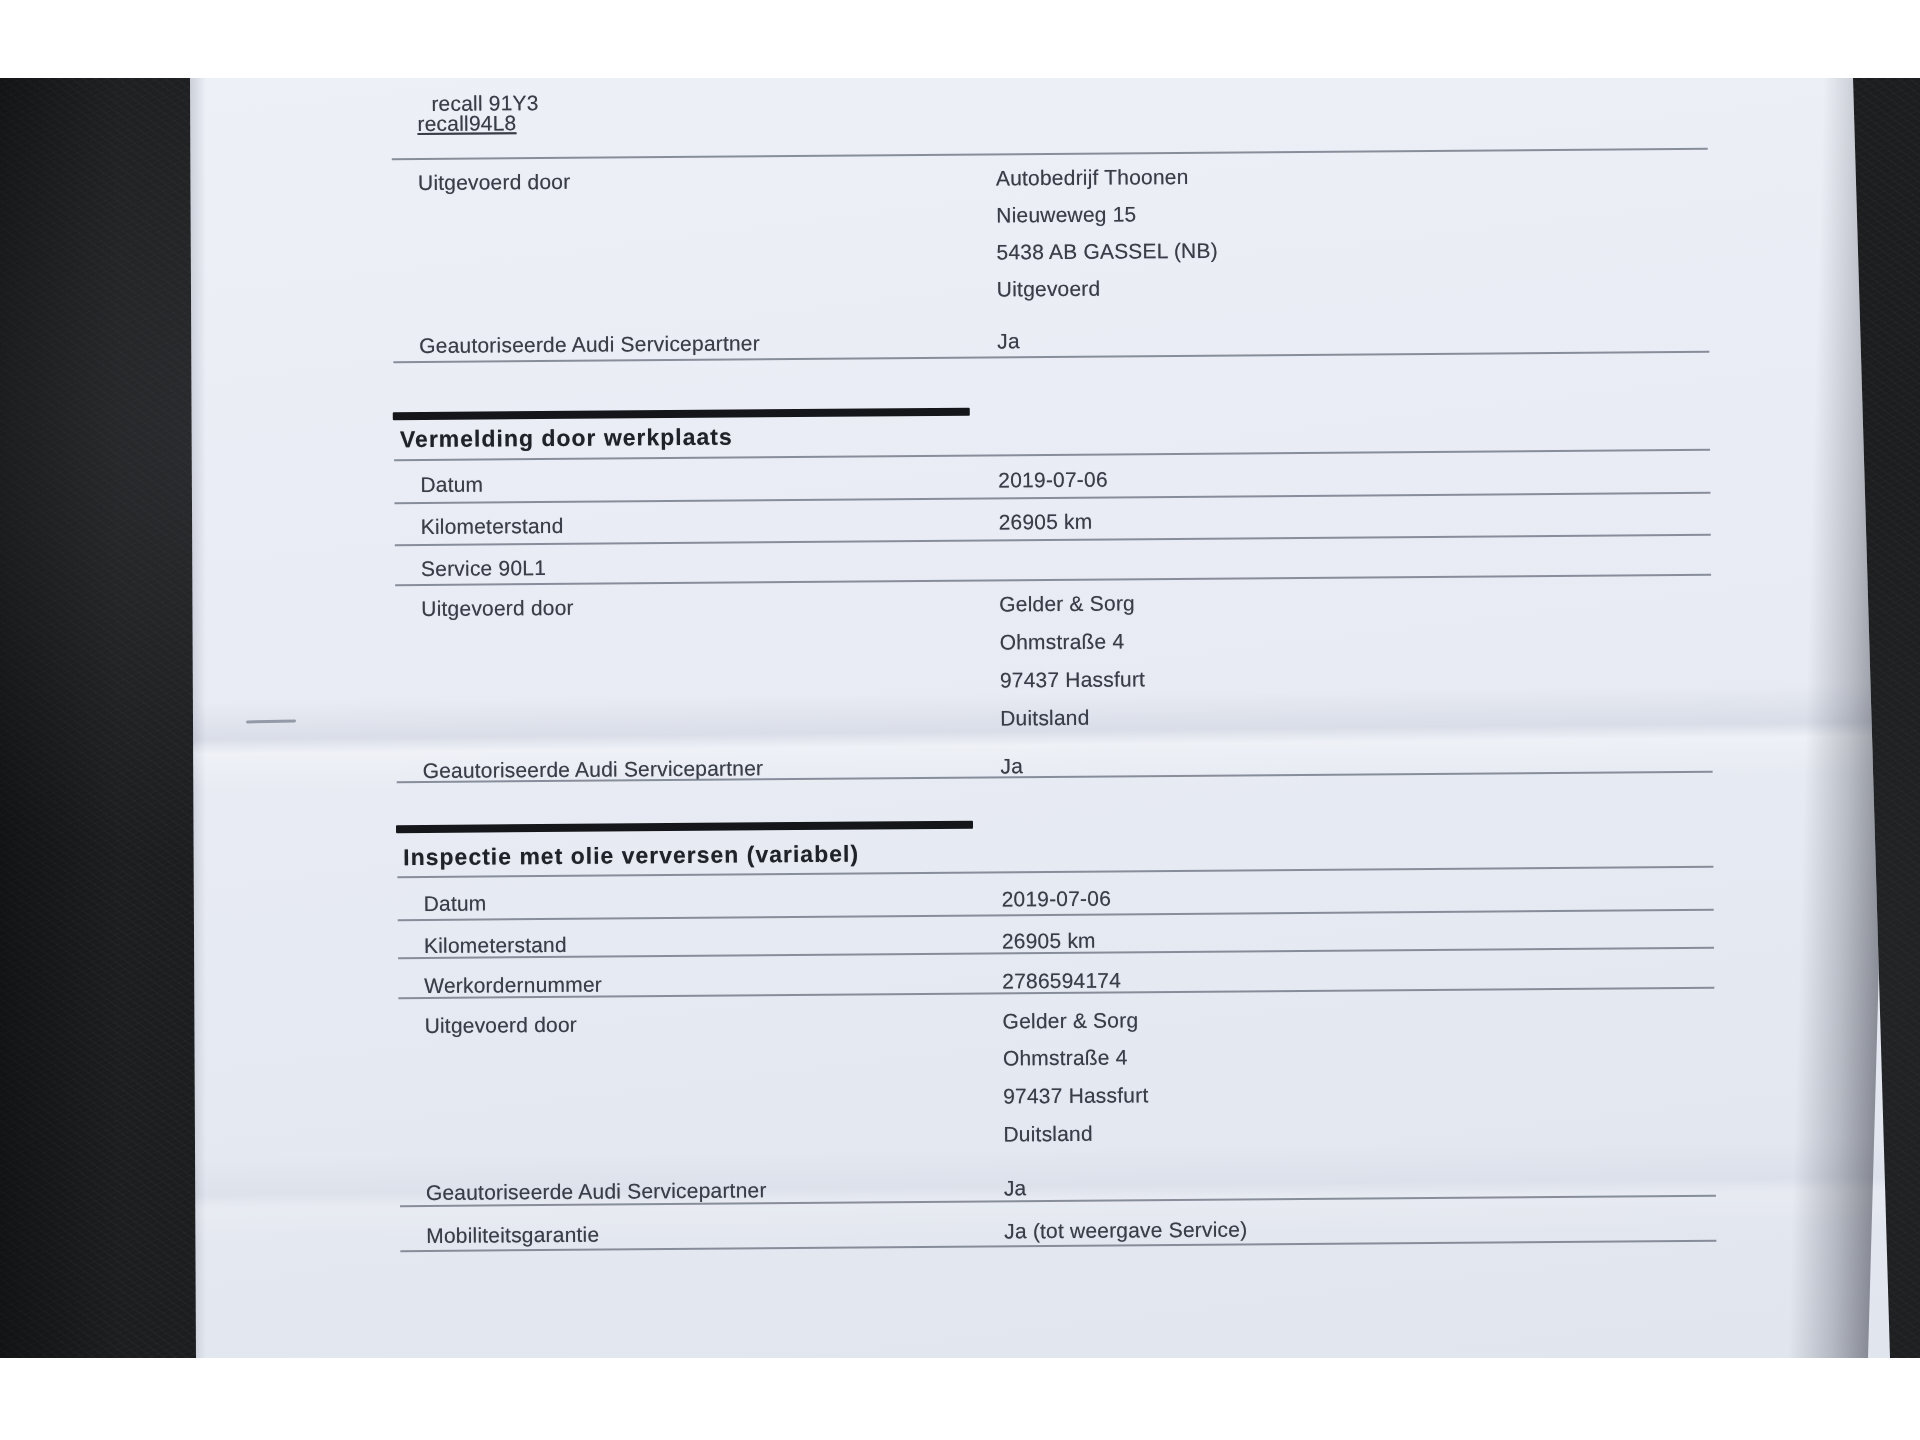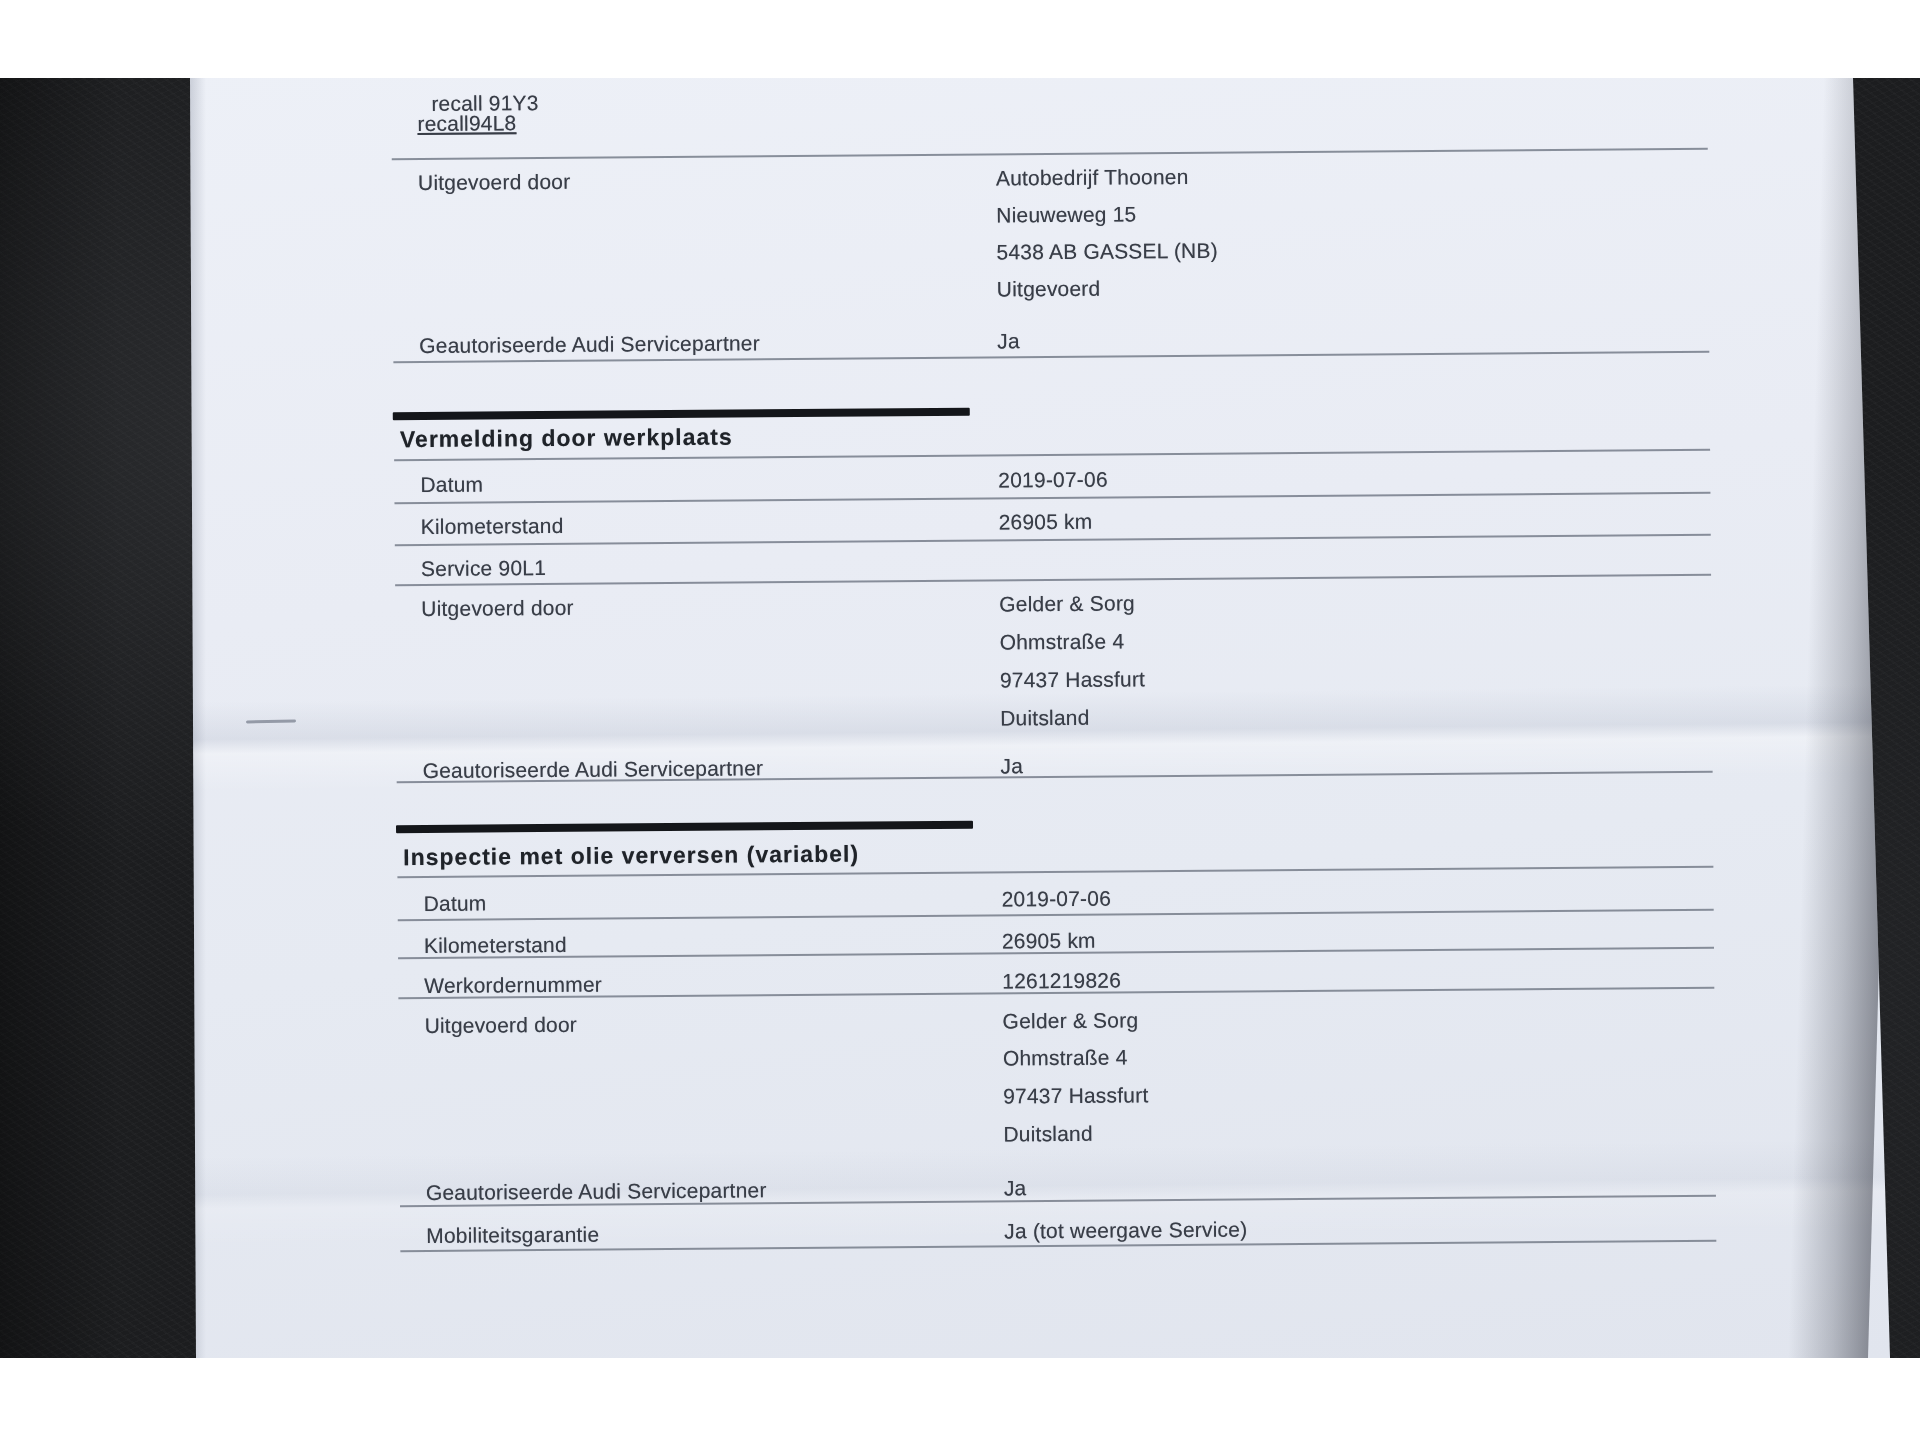--- a/index.html
+++ b/index.html
@@ -114,21 +114,21 @@
           <div class="bar" style="left: 395px; top: 747px;"></div>
           <div class="title" style="left: 402px; top: 767px;">Inspectie met olie verversen (variabel)</div>
           <div class="divider" style="left: 396px; top: 798px;"></div>
           <div class="t" style="left: 422px; top: 815px;">Datum</div>
           <div class="t" style="left: 1000px; top: 815px;">2019-07-06</div>
           <div class="divider" style="left: 396px; top: 841px;"></div>
           <div class="t" style="left: 422px; top: 857px;">Kilometerstand</div>
           <div class="t" style="left: 1000px; top: 857px;">26905 km</div>
           <div class="divider" style="left: 396px; top: 879px;"></div>
           <div class="t" style="left: 422px; top: 897px;">Werkordernummer</div>
-          <div class="t" style="left: 1000px; top: 897px;">1261219826</div>
+          <div class="t" style="left: 1000px; top: 897px;">2786594174</div>
           <div class="divider" style="left: 396px; top: 919px;"></div>
           <div class="t" style="left: 422px; top: 937px;">Uitgevoerd door</div>
           <div class="t" style="left: 1000px; top: 937px;">Gelder &amp; Sorg</div>
           <div class="t" style="left: 1000px; top: 974px;">Ohmstraße 4</div>
           <div class="t" style="left: 1000px; top: 1012px;">97437 Hassfurt</div>
           <div class="t" style="left: 1000px; top: 1050px;">Duitsland</div>
           <div class="t" style="left: 422px; top: 1104px;">Geautoriseerde Audi Servicepartner</div>
           <div class="t" style="left: 1000px; top: 1104px;">Ja</div>
           <div class="divider" style="left: 396px; top: 1127px;"></div>
           <div class="t" style="left: 422px; top: 1147px;">Mobiliteitsgarantie</div>

